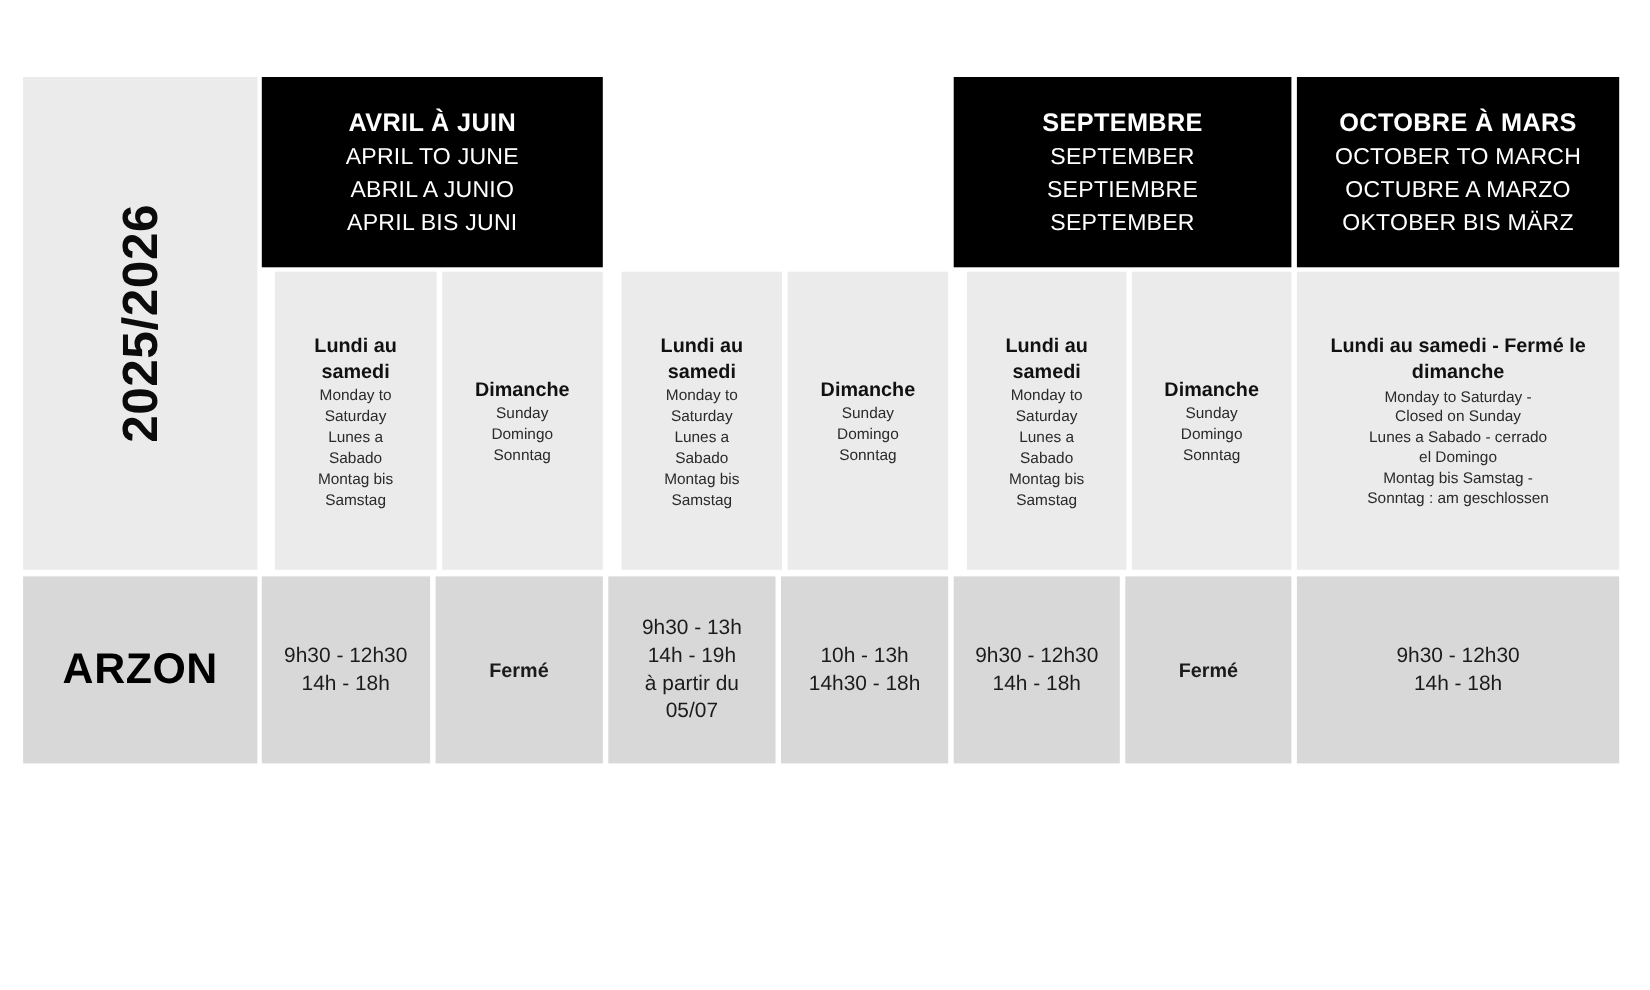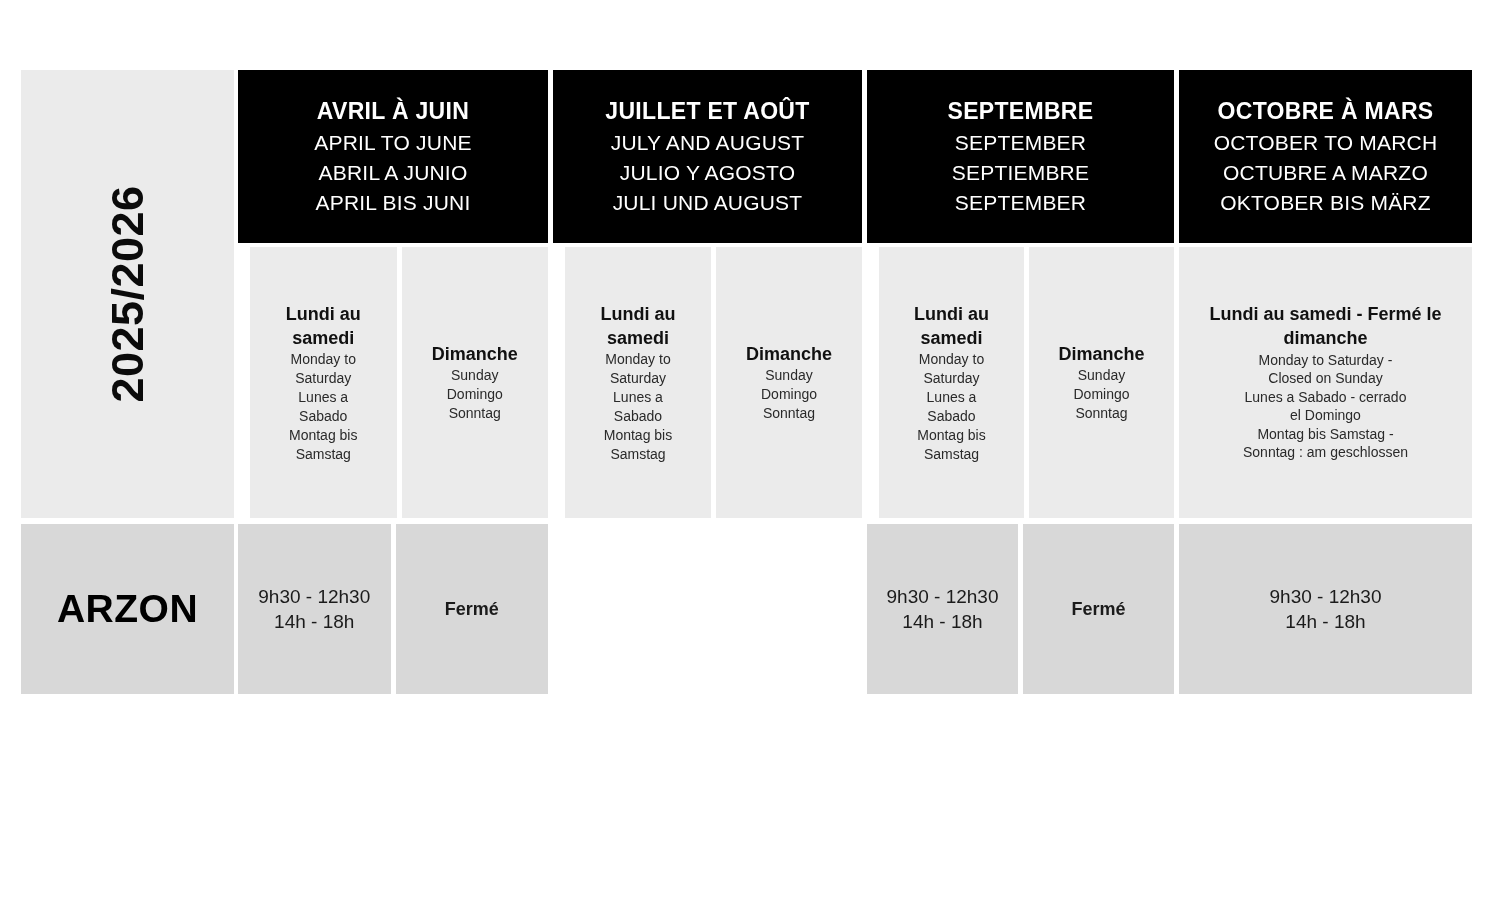--- a/index.html
+++ b/index.html
@@ -188,26 +188,20 @@
       <div class="year-text">2025/2026</div>
     </div>
 
     <div class="season season-1">
       <div class="fr">AVRIL À JUIN</div>
       <div class="tr">APRIL TO JUNE</div>
       <div class="tr">ABRIL A JUNIO</div>
       <div class="tr">APRIL BIS JUNI</div>
     </div>
 
-    <div class="season season-2">
-      <div class="fr">JUILLET ET AOÛT</div>
-      <div class="tr">JULY AND AUGUST</div>
-      <div class="tr">JULIO Y AGOSTO</div>
-      <div class="tr">JULI UND AUGUST</div>
-    </div>
 
     <div class="season season-3">
       <div class="fr">SEPTEMBRE</div>
       <div class="tr">SEPTEMBER</div>
       <div class="tr">SEPTIEMBRE</div>
       <div class="tr">SEPTEMBER</div>
     </div>
 
     <div class="season season-4">
       <div class="fr">OCTOBRE À MARS</div>
@@ -289,20 +283,32 @@
     <div class="hoursband hoursband-1 split">
       <div class="hourcell">
         <div class="line">9h30 - 12h30</div>
         <div class="line">14h - 18h</div>
       </div>
       <div class="hourcell closed">
         <div class="line">Fermé</div>
       </div>
     </div>
 
+    <div class="hoursband hoursband-2 split">
+      <div class="hourcell">
+        <div class="line">9h30 - 13h</div>
+        <div class="line">14h - 19h</div>
+        <div class="line">à partir du</div>
+        <div class="line">05/07</div>
+      </div>
+      <div class="hourcell">
+        <div class="line">10h - 13h</div>
+        <div class="line">14h30 - 18h</div>
+      </div>
+    </div>
 
     <div class="hoursband hoursband-3 split">
       <div class="hourcell">
         <div class="line">9h30 - 12h30</div>
         <div class="line">14h - 18h</div>
       </div>
       <div class="hourcell closed">
         <div class="line">Fermé</div>
       </div>
     </div>

